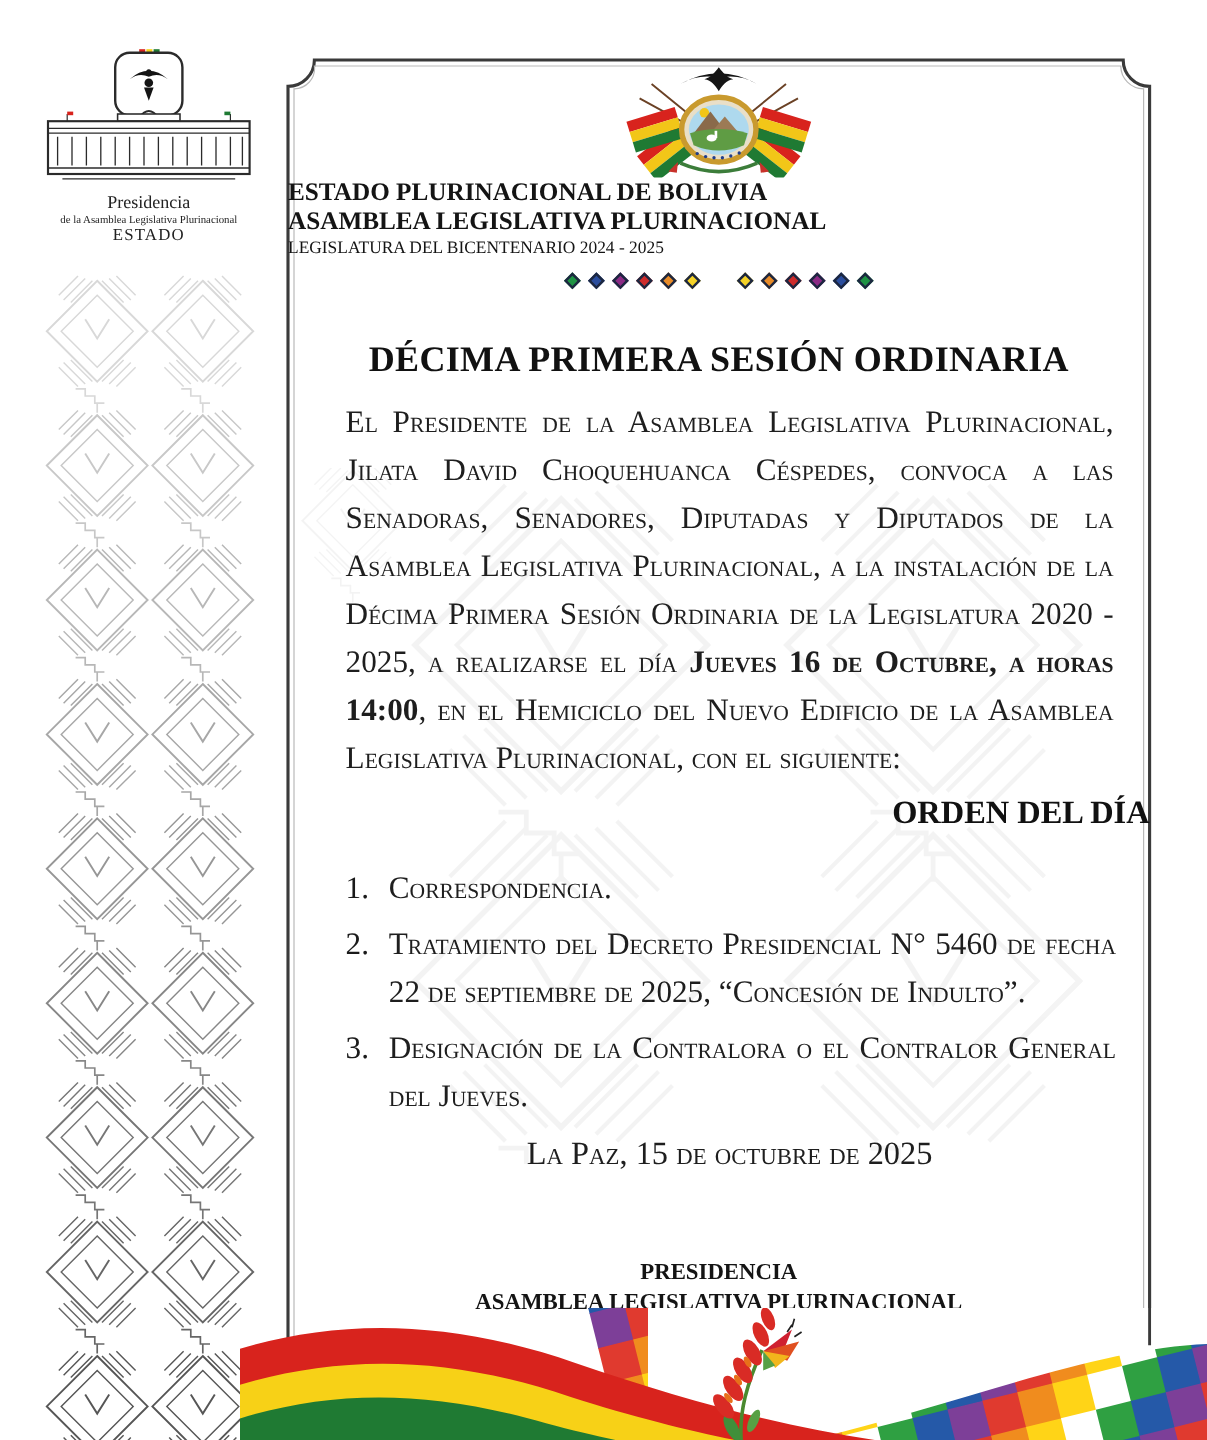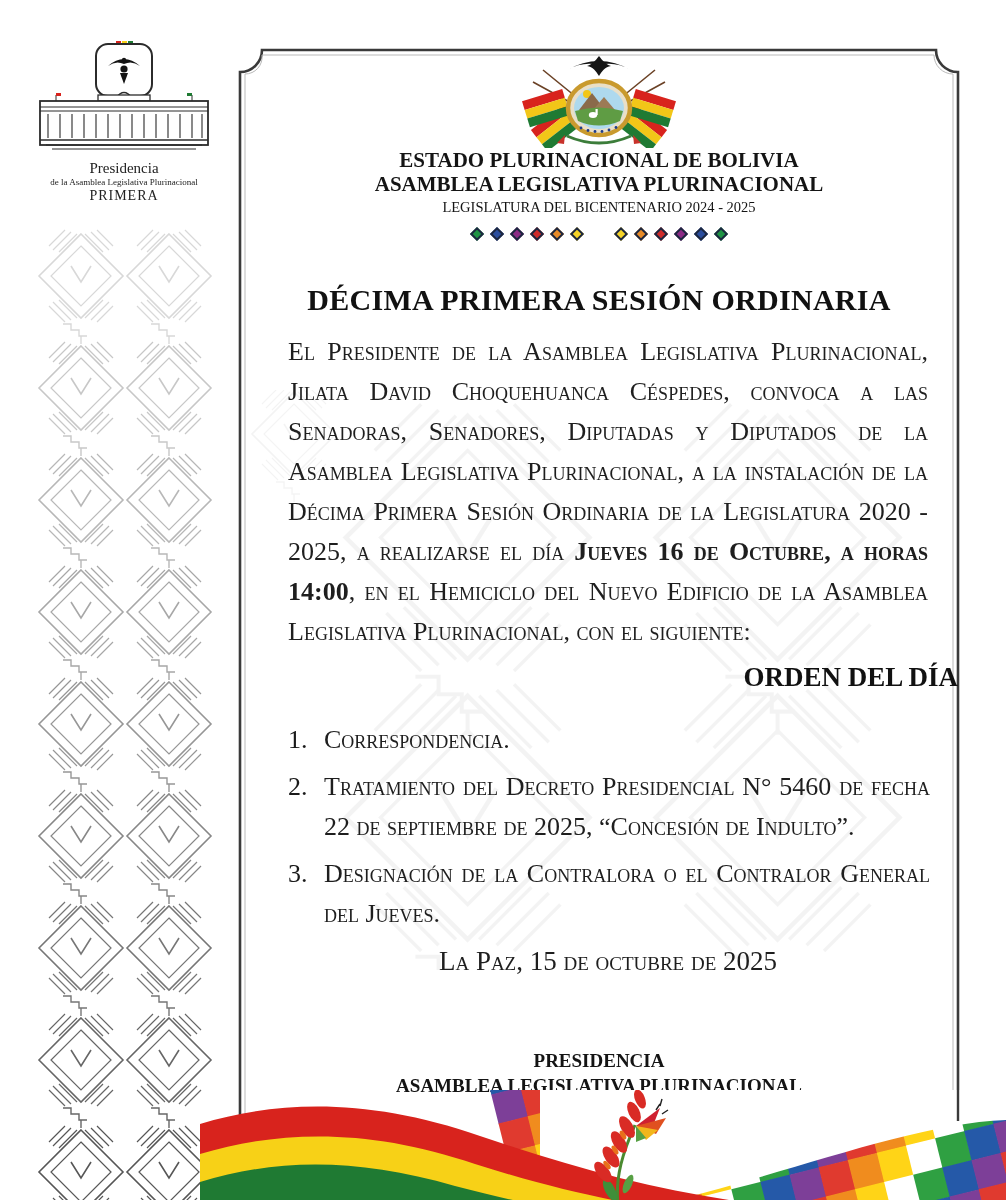--- a/index.html
+++ b/index.html
@@ -10,21 +10,21 @@
   .sc { font-variant:small-caps; }
   .bold { font-weight:bold; }
 
   
   #sidebar-logo { left:36px; top:40px; width:176px; text-align:center; }
   #logo-title { font-size:15px; margin-top:2px; color:#222; }
   #logo-subtitle { font-size:9px; color:#222; }
   #logo-country { font-size:14px; letter-spacing:1px; color:#222; margin-top:1px; }
 
   
-  #header-block { left:240px; top:52px; width:718px; text-align:center; }
+  #header-block { left:240px; top:52px; width:718px; }
   #coat { display:block; margin:0 auto; }
   #header-line1, #header-line2 { font-weight:bold; font-size:21px; line-height:24px; color:#141414; }
   #header-line3 { font-weight:normal; font-size:14.5px; margin-top:3px; color:#141414; }
   #diamond-row { margin-top:9px; height:18px; display:flex; justify-content:center; align-items:center; }
   .dgroup { margin:0 12px; display:inline-flex; align-items:center; }
   .diamond { width:10px; height:10px; border:2.5px solid #1c2740; transform:rotate(45deg);
              display:inline-block; margin:0 5px; }
 
   #session-title { left:240px; top:283px; width:718px; text-align:center;
                    font-size:30px; font-weight:bold; letter-spacing:0.3px; color:#111; }
@@ -91,21 +91,21 @@
       <path d="M10 74 V98 M22 74 V98 M34 74 V98 M46 74 V98 M58 74 V98 M70 74 V98 M82 74 V98 M94 74 V98 M106 74 V98 M118 74 V98 M130 74 V98 M142 74 V98 M154 74 V98 M164 74 V98" stroke-width="1.1"></path>
       <path d="M2 100 H170" stroke-width="1.4"></path>
       <path d="M8 105 H164 M14 109 H158" stroke-width="1.1"></path>
       <path d="M18 61 v-6 M154 61 v-6" stroke-width="1"></path>
       <rect x="18" y="53" width="5" height="3" fill="#d8231d" stroke="none"></rect>
       <rect x="149" y="53" width="5" height="3" fill="#1f7a33" stroke="none"></rect>
     </g>
   </svg>
   <div id="logo-title">Presidencia</div>
   <div id="logo-subtitle">de la Asamblea Legislativa Plurinacional</div>
-  <div id="logo-country">PRIMERA</div>
+  <div id="logo-country">ESTADO</div>
 </div>
 
 <svg id="pattern-svg" class="abs" style="left:34px; top:228px;" width="182" height="972" viewBox="0 0 182 972">
   <defs>
     <g id="tile" fill="none" stroke="#3f3f3f" stroke-width="1.6">
       <path d="M44 2 L86 44 L44 86 L2 44 Z"></path>
       <path d="M44 14 L74 44 L44 74 L14 44 Z" stroke-width="1.2"></path>
       <path d="M34 34 L44 50 L54 34"></path>
       <path d="M54 0 l18 18 M60 -2 l16 16 M48 2 l18 18 M34 0 l-18 18 M28 -2 l-16 16 M40 2 l-18 18" stroke-width="1.2"></path>
       <path d="M54 88 l18 -18 M60 90 l16 -16 M48 86 l18 -18 M34 88 l-18 -18 M28 90 l-16 -16 M40 86 l-18 -18" stroke-width="1.2"></path>

